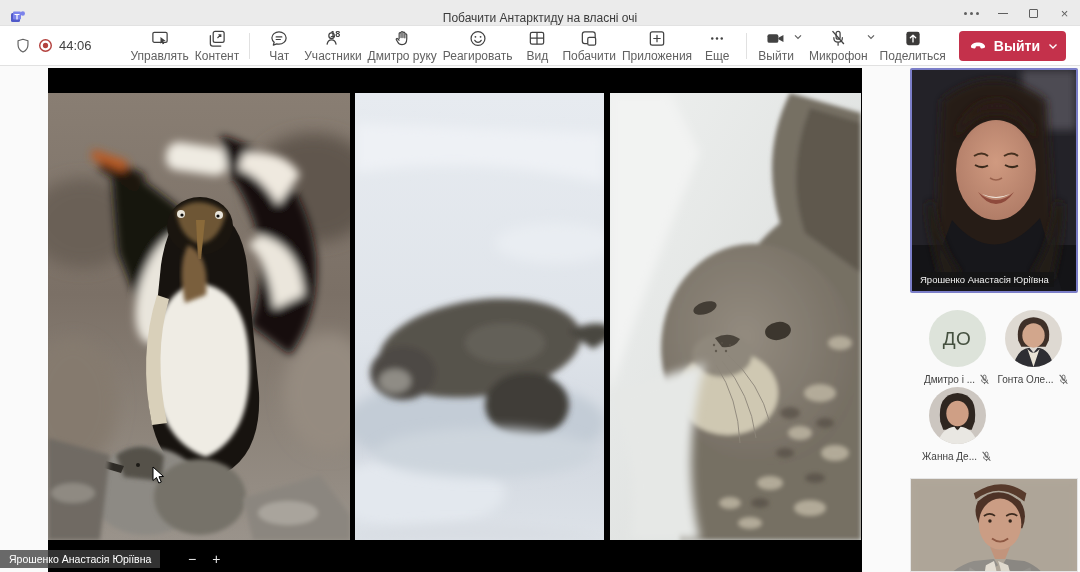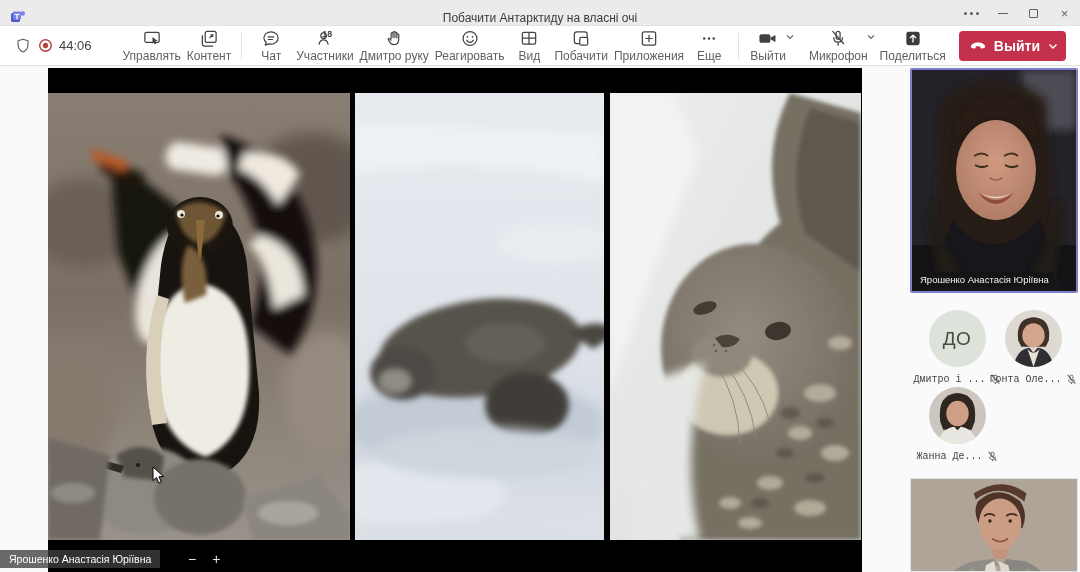--- a/index.html
+++ b/index.html
@@ -59,21 +59,21 @@
   .speaker-tile { position:absolute; left:2px; top:2px; width:168px; height:225px;
     border:2px solid #7b7ec8; border-radius:2px; background:#222; overflow:hidden; }
   .speaker-tile svg { width:100%; height:100%; display:block; }
   .speaker-name { position:absolute; left:3px; bottom:4px; background:rgba(20,20,20,0.8);
     color:#f2f2f2; font-size:9.5px; padding:2px 5px; white-space:nowrap; }
 
   .ptile { position:absolute; width:78px; display:flex; flex-direction:column; align-items:center; }
   .ptile .circ { width:57px; height:57px; border-radius:50%; overflow:hidden; display:flex;
     align-items:center; justify-content:center; }
   .ptile .plabel { margin-top:7px; display:flex; align-items:flex-start; gap:4px; font-size:10px; color:#424242;
-    white-space:nowrap;font-family:Liberation Mono, monospace; }
+    white-space:nowrap; }
   .circ-initials { background:#dde3da; color:#44503f; font-size:19px; letter-spacing:0.5px; }
   .circ-more { background:#ffffff; border:1px solid #ededed; box-shadow:0 1px 2px rgba(0,0,0,0.08); }
   .more-dots { display:flex; gap:4px; }
   .more-dots i { width:4px; height:4px; border-radius:50%; background:#424242; }
 
   .bottom-tile { position:absolute; left:2px; top:412px; width:168px; height:94px; overflow:hidden;
     border:1px solid #e5e5e5; background:#b2a99c; }
   .bottom-tile svg { width:100%; height:156px; display:block; }
 </style>
 </head>
@@ -215,21 +215,21 @@
         <svg class="main-ic" width="22" height="19" viewBox="0 0 22 20">
           <rect x="2" y="5.5" width="11.5" height="9" rx="2" fill="#424242"></rect>
           <path d="M13.5 9.2l5.3-3v7.6l-5.3-3z" fill="#424242"></path>
         </svg>
         <svg class="chev" width="8" height="6" viewBox="0 0 8 6">
           <path d="M1 1.3L4 4.3 7 1.3" fill="none" stroke="#616161" stroke-width="1.2"></path>
         </svg>
         <span class="lbl">Выйти</span>
       </div>
 
-      <div class="tb-btn" style="margin-left:16px">
+      <div class="tb-btn" style="margin-left:8px">
         <svg class="main-ic" width="20" height="19" viewBox="0 0 20 20">
           <rect x="8" y="2.5" width="4.2" height="8.2" rx="2.1" fill="none" stroke="#424242" stroke-width="1.3"></rect>
           <path d="M5.6 9.2c0 3 2 4.7 4.5 4.7s4.5-1.7 4.5-4.7M10.1 13.9V17" fill="none" stroke="#424242" stroke-width="1.3" stroke-linecap="round"></path>
           <line x1="4.2" y1="2.2" x2="16.2" y2="15.8" stroke="#424242" stroke-width="1.4"></line>
         </svg>
         <svg class="chev" width="8" height="6" viewBox="0 0 8 6">
           <path d="M1 1.3L4 4.3 7 1.3" fill="none" stroke="#616161" stroke-width="1.2"></path>
         </svg>
         <span class="lbl">Микрофон</span>
       </div>

